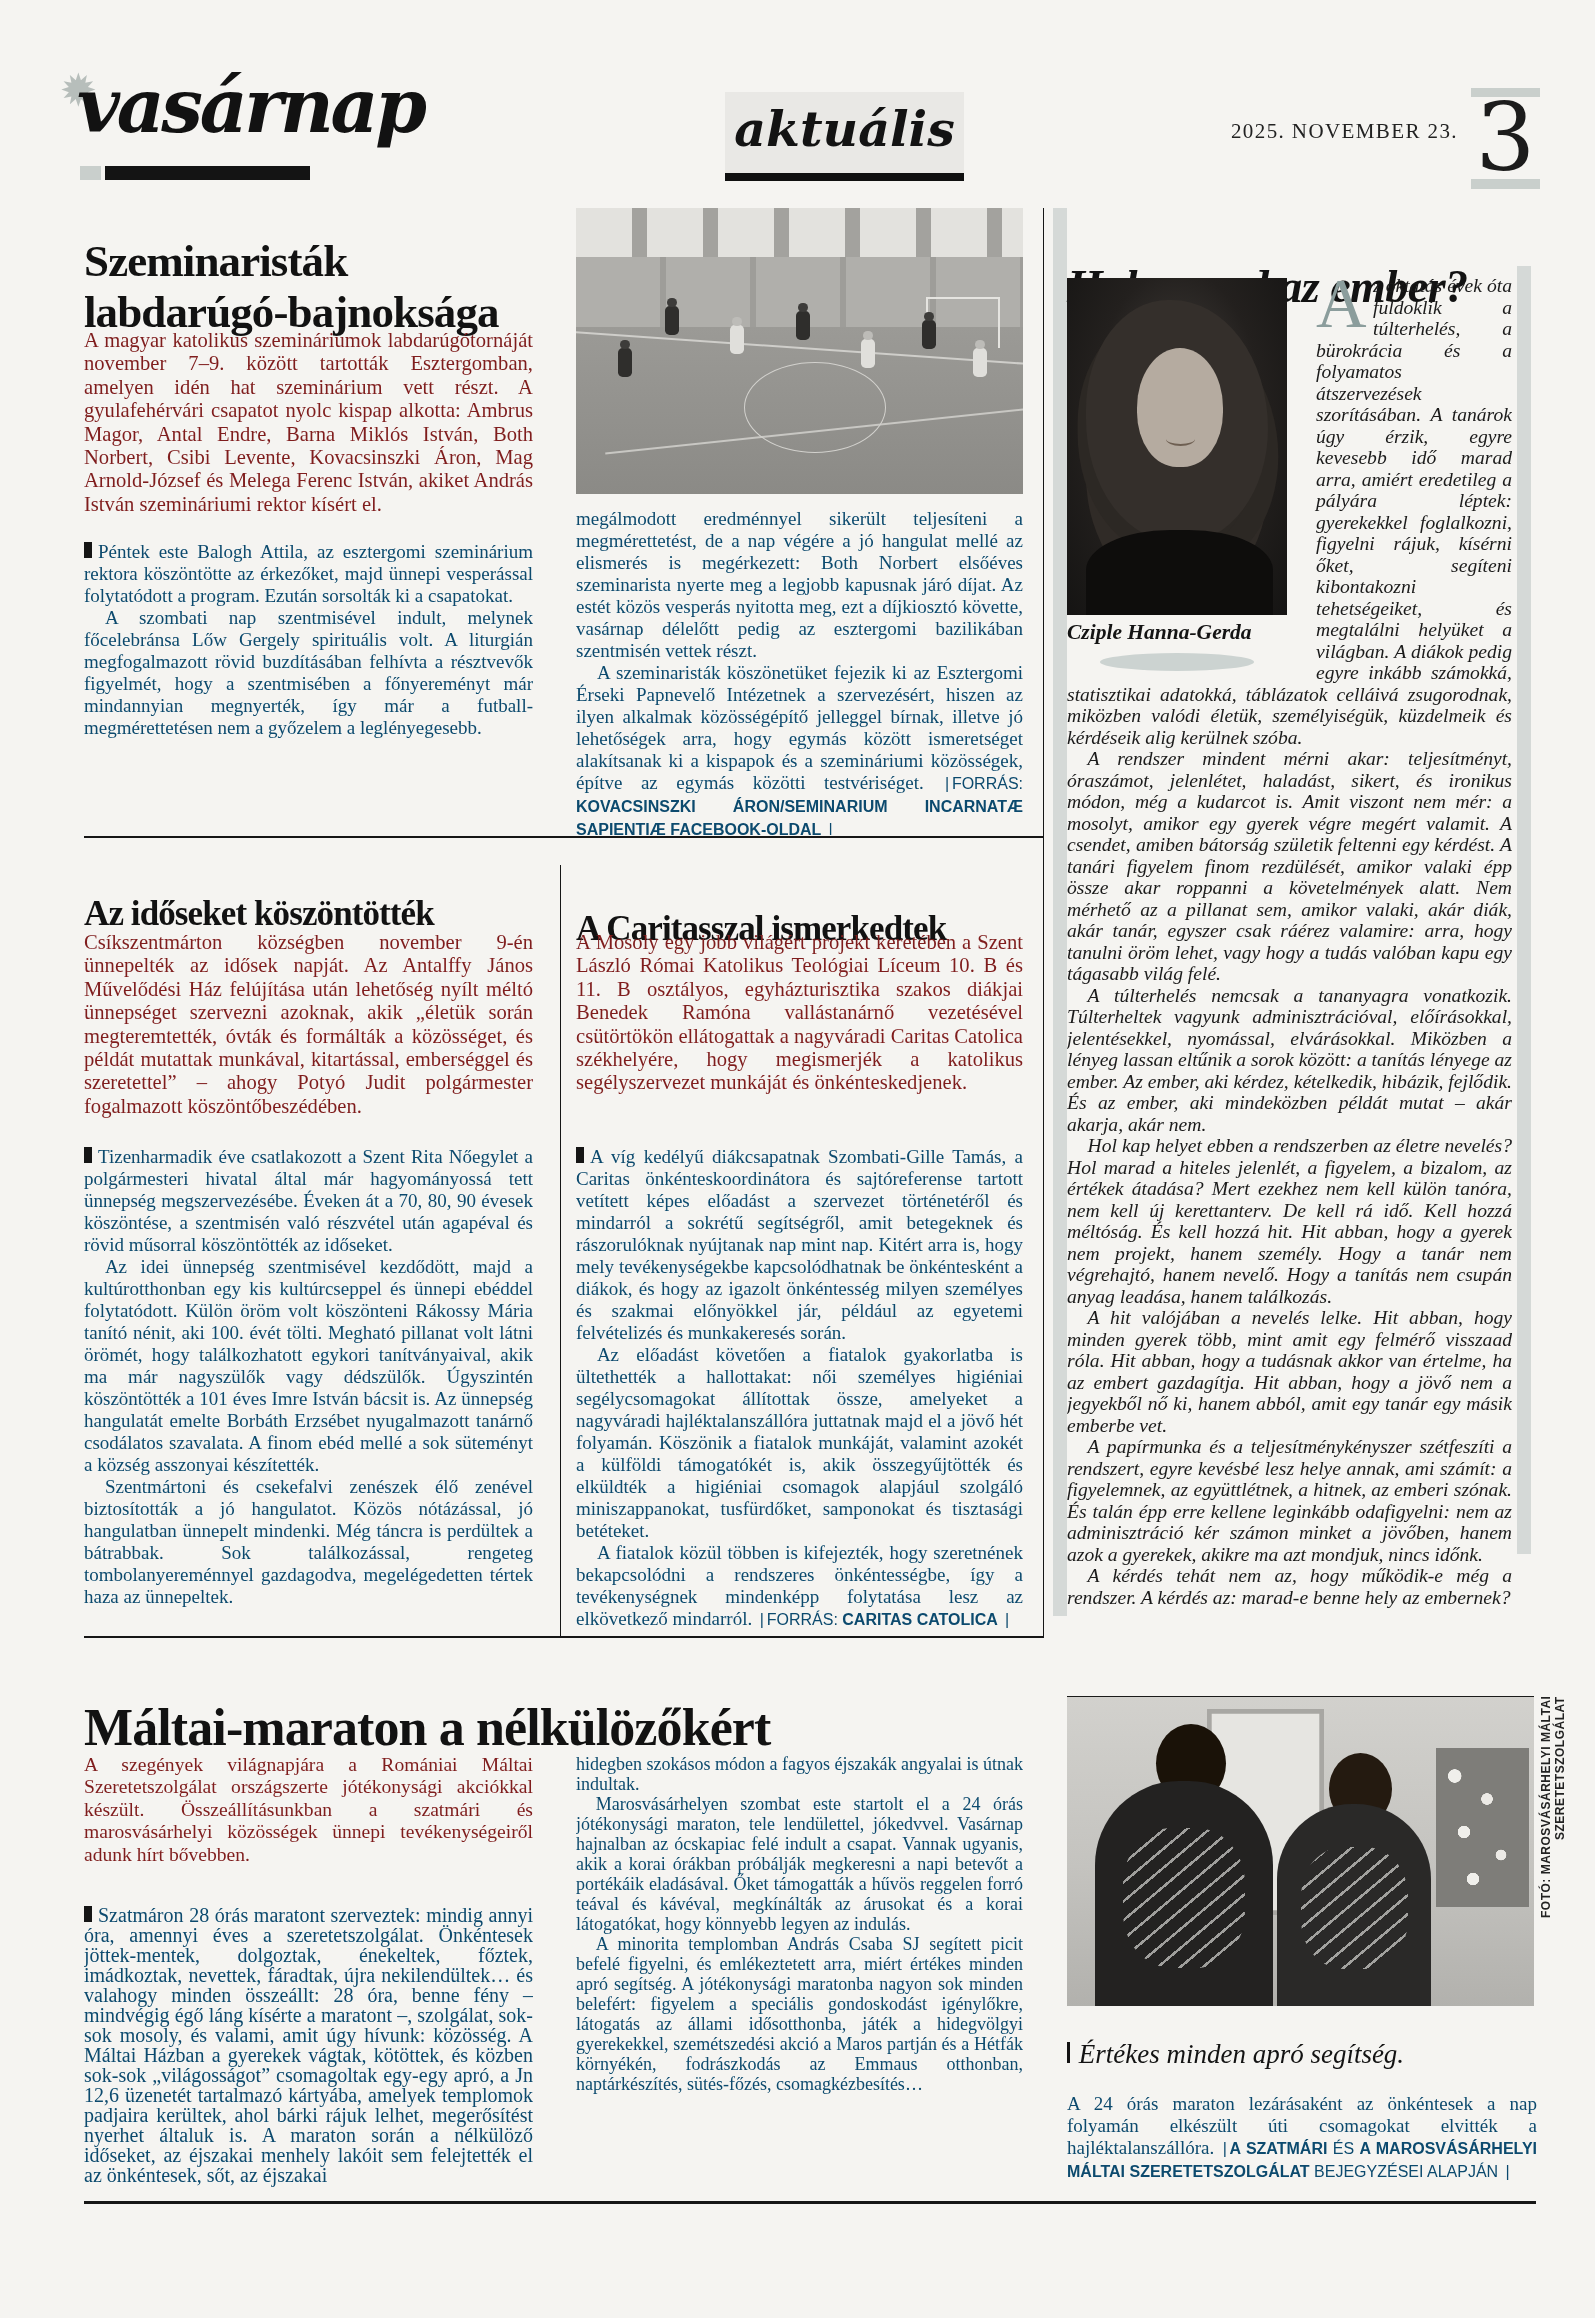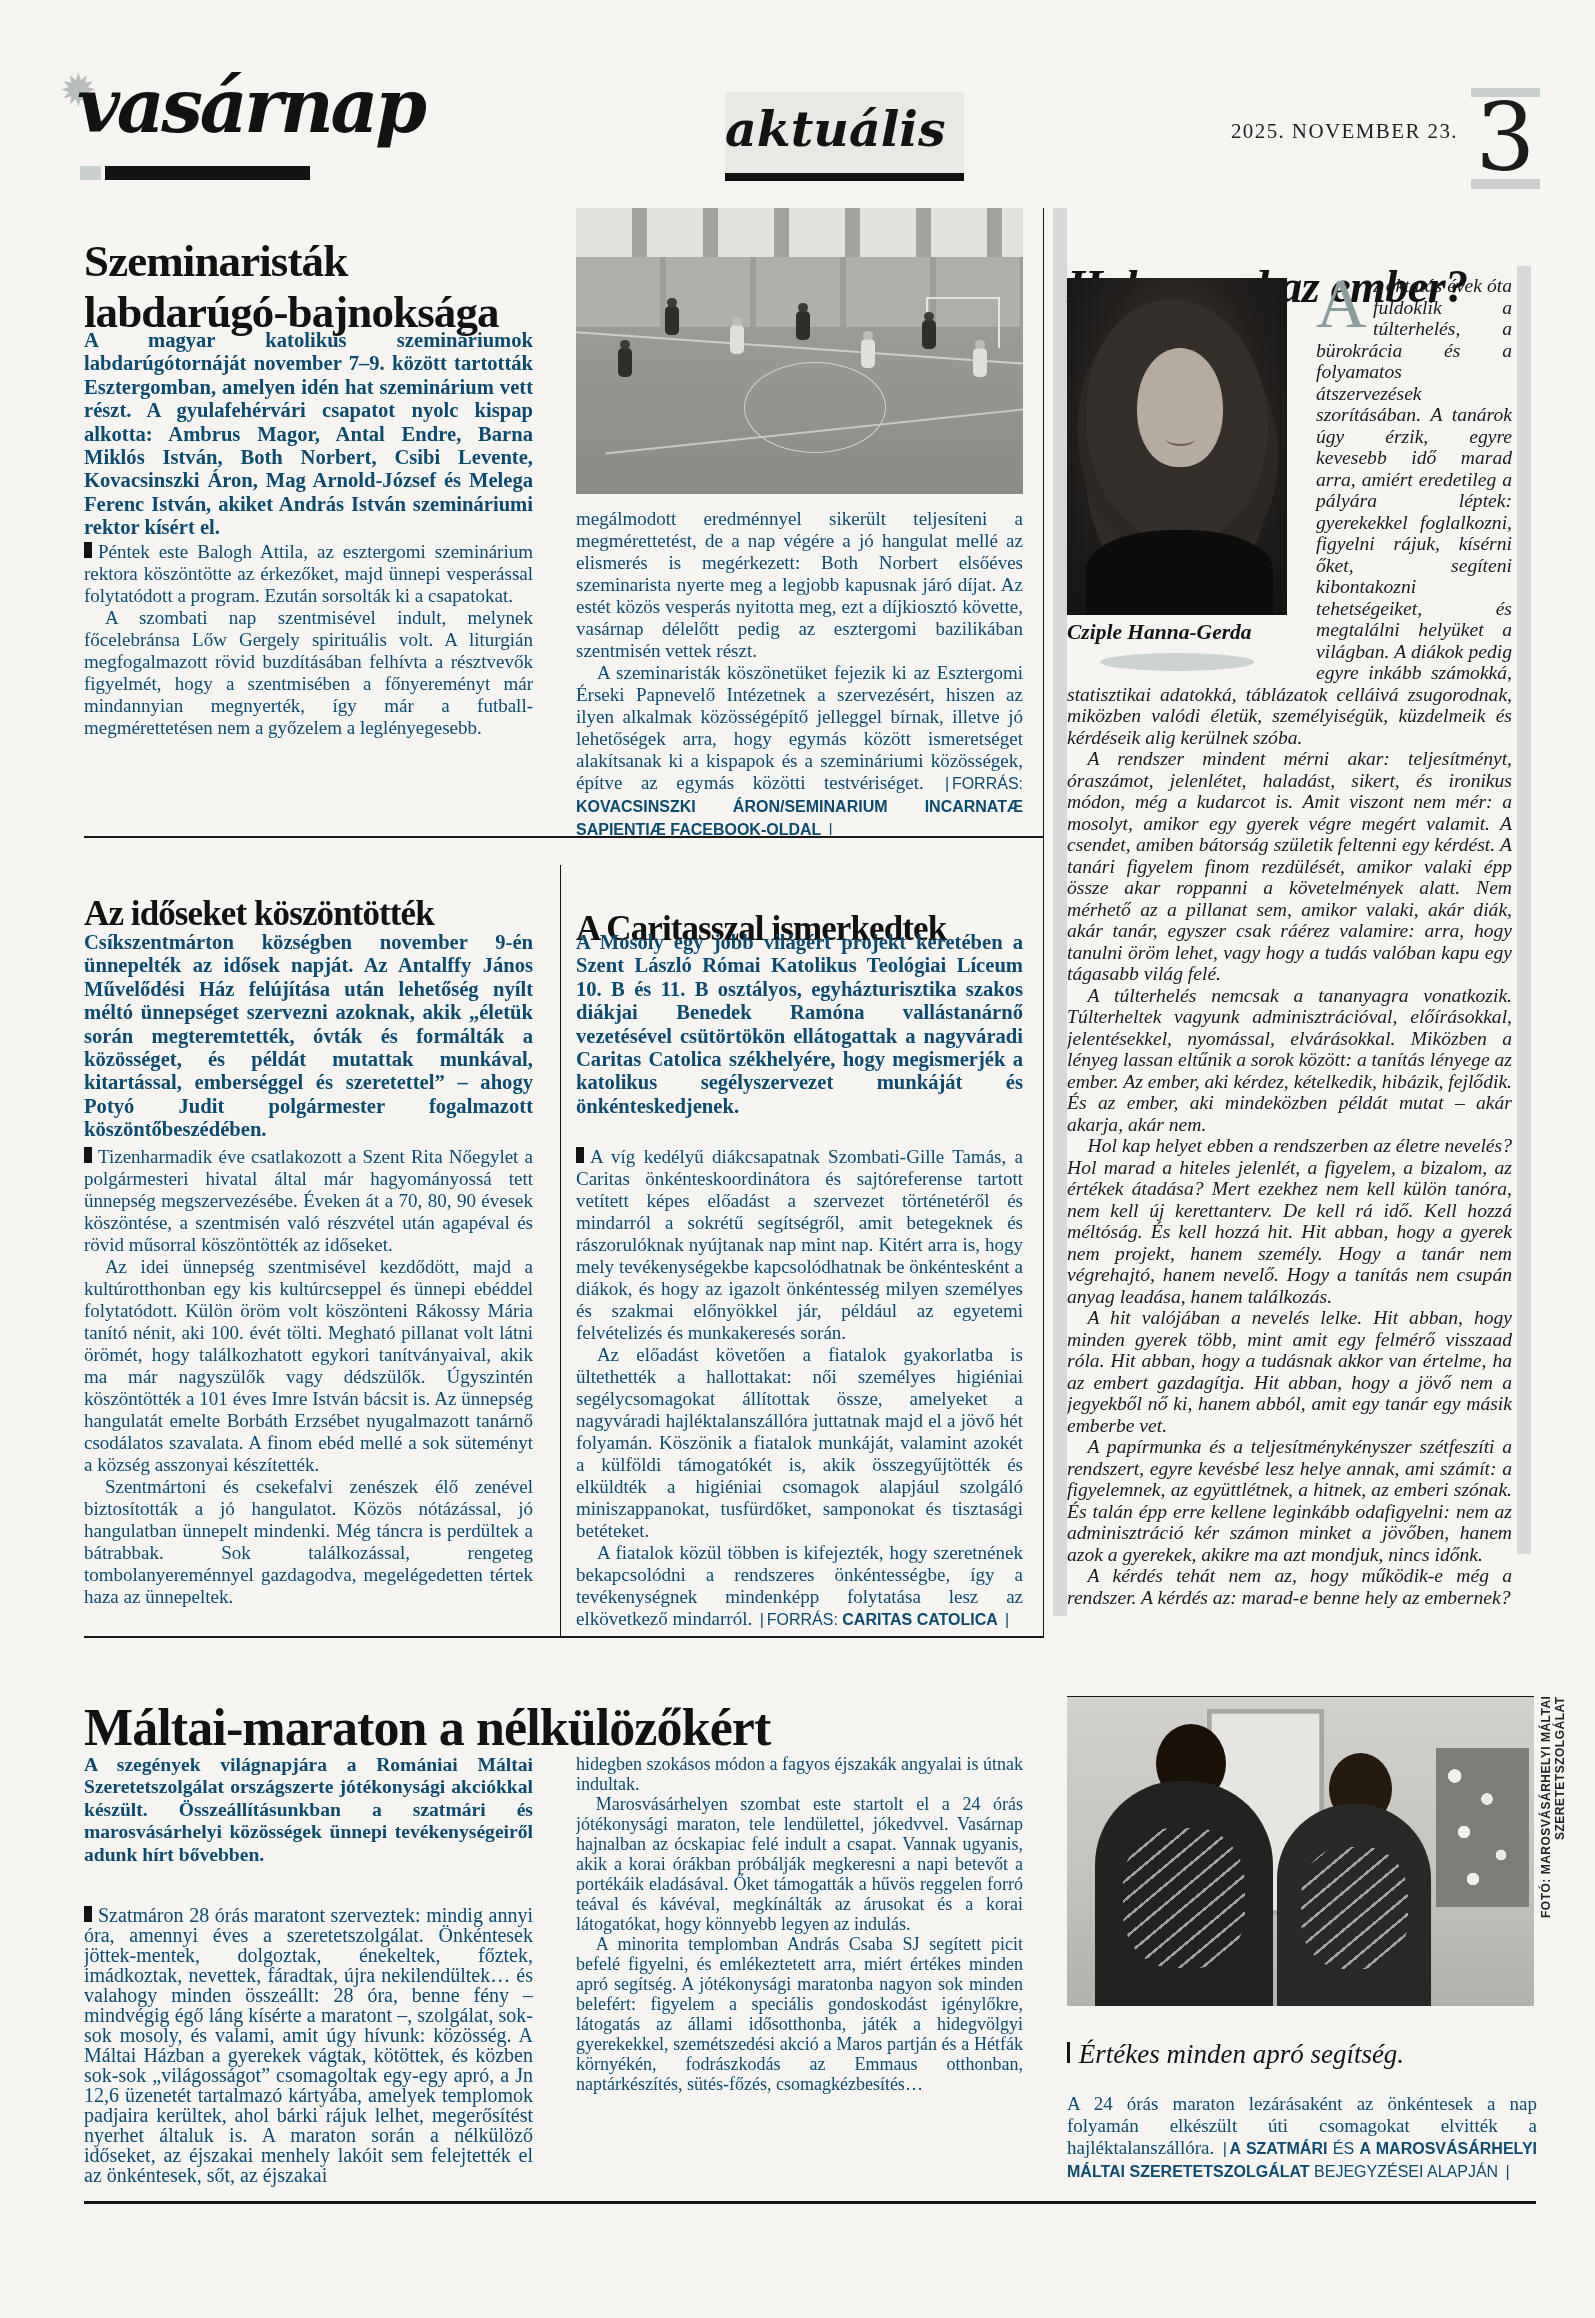--- a/index.html
+++ b/index.html
@@ -9,40 +9,40 @@
     font-family:"Liberation Serif","DejaVu Serif",serif;color:#191919;
     overflow:hidden;
   }
   
   #masthead{position:absolute;left:65px;top:69px;width:365px;height:117px;}
   #masthead .spark{position:absolute;left:-5.6px;top:-4.7px;font-size:45px;color:#b7bebb;font-family:"DejaVu Sans",sans-serif;}
   #masthead .mast-text{position:absolute;left:12px;top:0;font-family:"DejaVu Serif",serif;font-style:italic;font-weight:bold;font-size:74px;letter-spacing:-3.3px;color:#121212;line-height:1;}
   #masthead .mast-underline{position:absolute;left:40px;top:97px;width:205px;height:14px;background:#141414;}
   #masthead .mast-graysq{position:absolute;left:15px;top:97px;width:20.6px;height:14px;background:#c9cfcc;}
   #section-tab{position:absolute;left:725px;top:92px;width:239px;height:89px;background:#e9e8e5;}
-  #section-tab .section-label{position:absolute;left:0;right:0;top:8.4px;font-family:"DejaVu Serif",serif;font-style:italic;font-weight:bold;font-size:49px;color:#131313;}
+  #section-tab .section-label{position:absolute;left:0;right:0;top:8.4px;text-align:center;font-family:"DejaVu Serif",serif;font-style:italic;font-weight:bold;font-size:49px;color:#131313;}
   #section-tab .section-bar{position:absolute;left:0;right:0;bottom:0;height:8.4px;background:#101010;}
   #page-date{position:absolute;left:1159px;top:119px;width:299px;text-align:right;font-size:21px;letter-spacing:1.4px;color:#222;}
   #pageno{position:absolute;left:1471px;top:88px;width:69px;text-align:center;}
   #pageno .pn-bar{width:100%;height:9.3px;background:#c9cfcc;}
   #pageno .pn-num{font-size:94px;line-height:82px;color:#1c1c1c;font-family:"DejaVu Serif",serif;}
   
   .hrule{position:absolute;background:#161616;}
   .vrule{position:absolute;background:#161616;}
   .graybar{position:absolute;background:#d5d9d7;}
   #rule-a1{left:84px;top:836px;width:959px;height:2.3px;}
   #rule-a5{left:84px;top:1636px;width:959px;height:2.3px;}
   #rule-bottom{left:84px;top:2201px;width:1452px;height:2.8px;}
   #div-a34{left:560px;top:865px;width:1.4px;height:771px;}
   #div-main{left:1043px;top:208px;width:1.4px;height:1430px;}
   #gb-left{left:1053px;top:208px;width:14px;height:1408px;}
   #gb-right{left:1517px;top:266px;width:14px;height:1288px;}
   
   .headline{font-weight:bold;color:#121212;letter-spacing:-0.9px;line-height:1.12;}
-  .lead{font-weight:bold;font-size:20.6px;line-height:23.4px;text-align:justify;color:#0c4a6e;}
+  .lead{font-weight:normal;font-size:20.6px;line-height:23.4px;text-align:justify;color:#7f1d1d;}
   .bodytext{font-size:19px;line-height:22px;text-align:justify;color:#0c4a6e;}
   .bodytext p{margin:0;}
   .bodytext p.ind{text-indent:1.1em;}
   .pmark{display:inline-block;width:7.5px;height:16px;background:#151515;margin-right:6.5px;}
   .credit{font-family:"Liberation Sans","DejaVu Sans",sans-serif;font-size:16px;letter-spacing:0;}
   .credit .lab{font-weight:normal;}
   .credit .src{font-weight:bold;}
   .credit .sep{font-weight:normal;padding:0 2.8px;}
   
   #a1-headline{position:absolute;left:84px;top:206px;width:467px;font-size:45px;}

